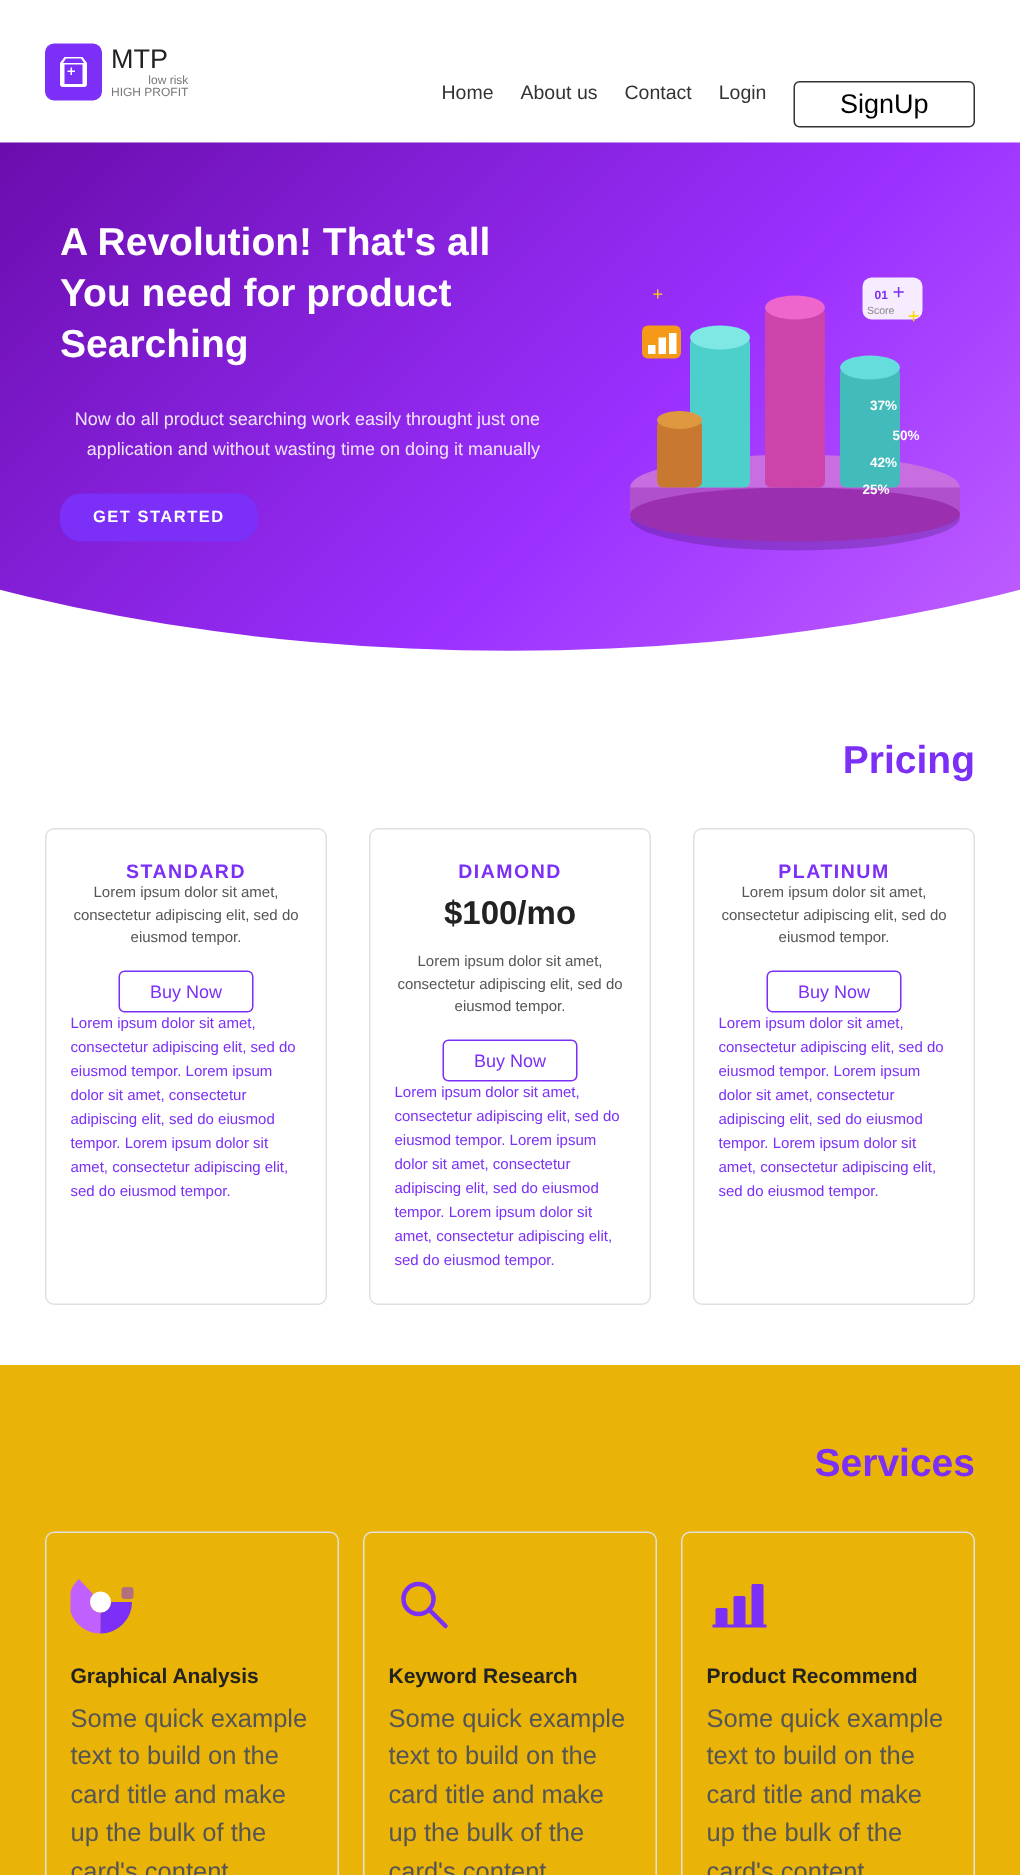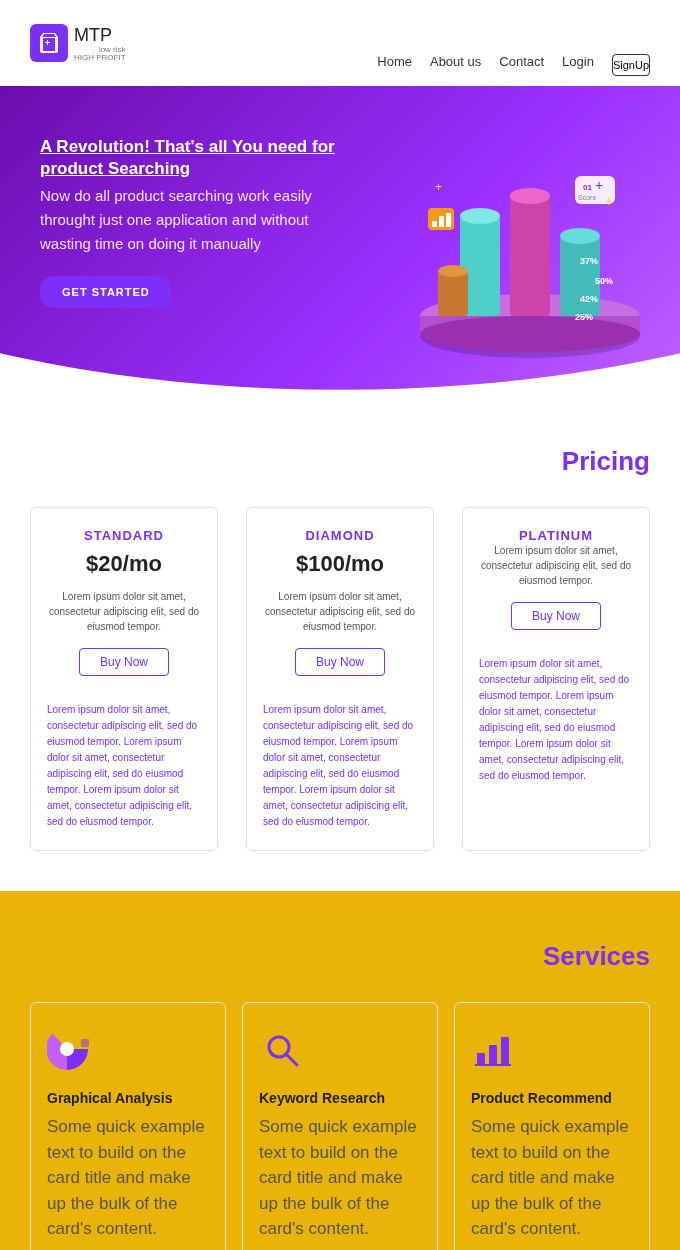--- a/index.html
+++ b/index.html
@@ -12,34 +12,34 @@
       box-shadow: 0 1px 4px rgba(0,0,0,0.08);
     }
     .logo-area { display: flex; align-items: center; gap: 6px; }
     .logo-icon { width: 38px; height: 38px; background: #7b2ff7; border-radius: 6px; display: flex; align-items: center; justify-content: center; }
     .logo-icon svg { fill: #fff; width: 24px; height: 24px; }
     .logo-text { font-weight: 400; font-size: 18px; color: #222; }
     .logo-sub { font-size: 8px; color: #777; display: block; line-height: 1; text-align: right; }
     .nav-links { display: flex; gap: 18px; margin-top: 44px; }
     .nav-links a { text-decoration: none; color: #333; font-size: 13px; }
     .btn-signup {
-      border: 1.5px solid #333; border-radius: 4px; padding: 4px 0;
-      background: transparent; font-size: 11px; cursor: pointer;
+      border: 1.5px solid #333; border-radius: 4px; padding: 4px 30px;
+      background: transparent; font-size: 18px; cursor: pointer;
     }
 
     
     .hero {
       background: linear-gradient(135deg, #6a0dad 0%, #9b30ff 60%, #c060ff 100%);
       padding: 50px 40px 80px 40px;
       position: relative; overflow: hidden; min-height: 310px;
       clip-path: ellipse(100% 88% at 50% 10%);
     }
     .hero-content { max-width: 320px; }
-    .hero h1 { color: #fff; font-size: 17px; font-weight: 700; margin-bottom: 4px; line-height: 1.3; text-decoration: underline; }
-    .hero p { color: rgba(255,255,255,0.88); font-size: 15px; line-height: 1.6; margin-bottom: 20px; }
+    .hero h1 { color: #fff; font-size: 26px; font-weight: 700; margin-bottom: 24px; line-height: 1.3; }
+    .hero p { color: rgba(255,255,255,0.88); font-size: 12px; line-height: 1.6; margin-bottom: 20px; text-align: right; }
     .btn-started {
       background: #7b2ff7; color: #fff; border: none; padding: 10px 22px;
       font-size: 11px; font-weight: 700; letter-spacing: 1px; cursor: pointer;
       border-radius: 14px; text-transform: uppercase;
     }
     .hero-visual {
       position: absolute; right: 20px; top: 30px; width: 280px; height: 260px;
     }
 
     
@@ -52,21 +52,21 @@
     .pricing-card {
       border: 1px solid #e0e0e0; border-radius: 6px; padding: 20px 16px;
       flex: 1; max-width: 200px; text-align: center;
     }
     .pricing-plan { font-size: 13px; font-weight: 700; color: #7b2ff7; letter-spacing: 1px; }
     .pricing-price { font-size: 22px; font-weight: 700; color: #222; margin: 8px 0 12px; }
     .pricing-desc { font-size: 10px; color: #555; line-height: 1.5; margin-bottom: 14px; }
     .btn-buy {
       border: 1.5px solid #7b2ff7; color: #7b2ff7; background: transparent;
       padding: 6px 20px; border-radius: 4px; font-size: 12px; cursor: pointer;
-      margin-bottom: 26px;
+      margin-bottom: 0;
     }
     .pricing-features { font-size: 10px; color: #7b2ff7; line-height: 1.6; text-align: left; }
 
     
     .section-services { padding: 50px 30px 40px; background: #eab308; }
     .services-grid { display: flex; gap: 16px; justify-content: center; }
     .service-card {
       border: 1px solid #e0e0e0; border-radius: 6px; padding: 24px 16px;
       flex: 1; max-width: 200px; text-align: left;
     }
@@ -166,21 +166,20 @@
     </svg>
   </div>
 </section>
 
 <section class="section-pricing">
   <h2 class="section-title">Pricing</h2>
   <div class="pricing-grid">
 
     <div class="pricing-card">
       <div class="pricing-plan">STANDARD</div>
-      <div class="pricing-price">$20/mo</div>
       <div class="pricing-desc">Lorem ipsum dolor sit amet, consectetur adipiscing elit, sed do eiusmod tempor.</div>
       <button class="btn-buy">Buy Now</button>
       <div class="pricing-features">Lorem ipsum dolor sit amet, consectetur adipiscing elit, sed do eiusmod tempor. Lorem ipsum dolor sit amet, consectetur adipiscing elit, sed do eiusmod tempor. Lorem ipsum dolor sit amet, consectetur adipiscing elit, sed do eiusmod tempor.</div>
     </div>
 
     <div class="pricing-card">
       <div class="pricing-plan">DIAMOND</div>
       <div class="pricing-price">$100/mo</div>
       <div class="pricing-desc">Lorem ipsum dolor sit amet, consectetur adipiscing elit, sed do eiusmod tempor.</div>
       <button class="btn-buy">Buy Now</button>

